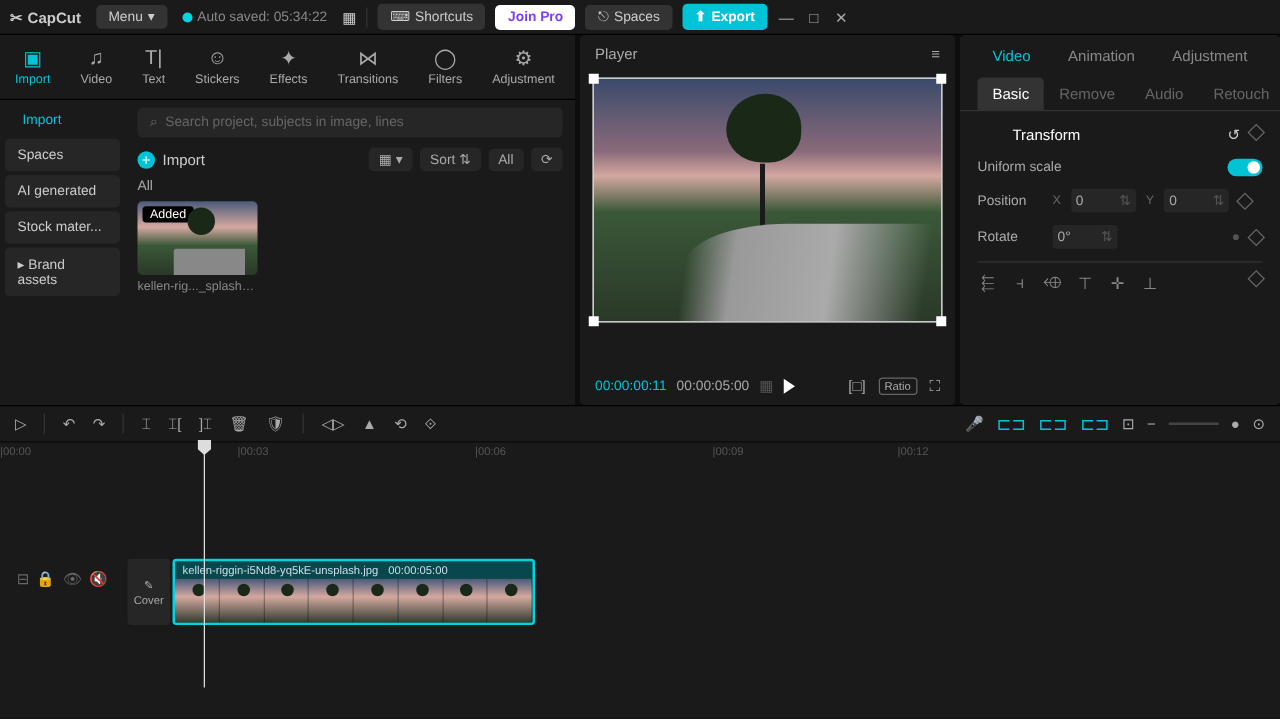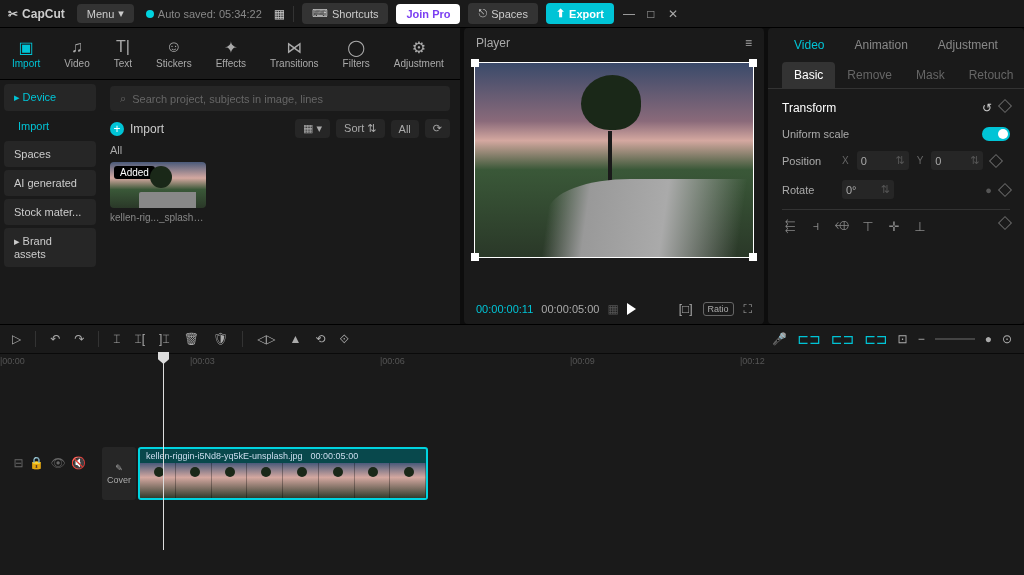--- a/index.html
+++ b/index.html
@@ -31,21 +31,21 @@
 
 .media-pane { flex: 1; padding: 6px 10px; }
 .search-bar { background: #262626; border-radius: 4px; padding: 6px 10px; display: flex; align-items: center; gap: 6px; color: #666; font-size: 11px; margin-bottom: 8px; }
 .import-row { display: flex; align-items: center; gap: 8px; margin-bottom: 6px; }
 .import-btn { display: flex; align-items: center; gap: 6px; font-size: 12px; }
 .import-plus { width: 14px; height: 14px; background: #00c4d6; border-radius: 50%; color: #fff; font-size: 12px; display: flex; align-items: center; justify-content: center; }
 .view-controls { margin-left: auto; display: flex; gap: 6px; align-items: center; }
 .vc-btn { background: #262626; padding: 3px 8px; border-radius: 4px; font-size: 11px; color: #aaa; }
 .all-label { font-size: 11px; color: #aaa; margin-bottom: 6px; }
 .thumb { width: 96px; }
-.thumb-img { width: 96px; height: 46px; background: linear-gradient(to bottom, #4a5a7a 0%, #d4a8a0 35%, #3a5838 60%, #2a3828 100%); border-radius: 4px; position: relative; overflow: hidden; }
+.thumb-img { width: 96px; height: 59px; background: linear-gradient(to bottom, #4a5a7a 0%, #d4a8a0 35%, #3a5838 60%, #2a3828 100%); border-radius: 4px; position: relative; overflow: hidden; }
 .thumb-img::after { content:''; position:absolute; left:42%; top:8%; width:22px; height:22px; background:#1a2818; border-radius:50%; }
 .thumb-img::before { content:''; position:absolute; bottom:0; left:30%; width:60%; height:35%; background:#888; border-radius:2px 0 0 0; }
 .badge-added { position: absolute; top: 4px; left: 4px; background: #000; color: #fff; font-size: 10px; padding: 1px 6px; border-radius: 3px; }
 .thumb-name { font-size: 10px; color: #888; margin-top: 4px; overflow: hidden; text-overflow: ellipsis; white-space: nowrap; }
 
 .player-col { width: 300px; background: #1a1a1a; margin-left: 4px; display: flex; flex-direction: column; border-radius: 4px; }
 .player-head { padding: 8px 12px; display: flex; justify-content: space-between; color: #aaa; }
 .player-canvas { flex: 1; padding: 4px 10px; }
 .canvas-img { width: 100%; height: 100%; background: linear-gradient(to bottom, #3a4a6a 0%, #8a6a7a 30%, #d4a8a0 40%, #3a5838 55%, #2a3828 100%); border: 1px solid #fff; position: relative; }
 .canvas-img::after { content:''; position:absolute; left:38%; top:6%; width:60px; height:55px; background:#1a2818; border-radius:55% 50% 45% 50%; }
@@ -61,21 +61,21 @@
 .ratio-btn { border: 1px solid #666; padding: 1px 4px; border-radius: 3px; font-size: 9px; }
 
 .props-col { width: 256px; background: #1a1a1a; margin-left: 4px; border-radius: 4px; }
 .props-tabs { display: flex; gap: 18px; padding: 10px 14px; font-size: 12px; }
 .props-tab { color: #888; margin-left: 12px; }
 .props-tab.active { color: #00c4d6; }
 .props-subtabs { display: flex; padding: 0 14px; gap: 0; border-bottom: 1px solid #333; }
 .props-sub { padding: 6px 12px; font-size: 12px; color: #666; }
 .props-sub.active { background: #333; color: #fff; border-radius: 4px 4px 0 0; }
 .props-body { padding: 12px 14px; }
-.prop-section-head { display: flex; justify-content: space-between; align-items: center; margin-bottom: 12px; }
+.prop-section-head { display: flex; justify-content: space-between; align-items: center; margin-bottom: 12px; margin-left: 28px; }
 .prop-row { display: flex; align-items: center; gap: 8px; margin-bottom: 10px; font-size: 11px; color: #aaa; }
 .prop-label { width: 52px; }
 .slider { flex: 1; height: 2px; background: #444; position: relative; }
 .slider-fill { position: absolute; left: 0; top: 0; height: 100%; width: 18%; background: #fff; }
 .slider-thumb { position: absolute; left: 18%; top: -4px; width: 10px; height: 10px; background: #fff; border-radius: 50%; }
 .val-box { background: #262626; padding: 3px 6px; border-radius: 3px; min-width: 42px; text-align: center; font-size: 11px; }
 .toggle { width: 28px; height: 14px; background: #00c4d6; border-radius: 7px; position: relative; margin-left: auto; }
 .toggle::after { content:''; position:absolute; right:2px; top:2px; width:10px; height:10px; background:#fff; border-radius:50%; }
 .num-input { background: #262626; padding: 3px 4px; border-radius: 3px; width: 52px; display: flex; align-items: center; justify-content: space-between; font-size: 11px; }
 .axis-lbl { color: #666; font-size: 10px; }
@@ -172,21 +172,20 @@
           <span class="icon">◯</span>
           <span>Filters</span>
         </div>
       <div class="tool-tab">
           <span class="icon">⚙</span>
           <span>Adjustment</span>
         </div>
     </div>
     <div class="left-body">
       <div class="sidebar">
-        <div class="side-item active">▸ <span>Device</span></div>
         <div class="side-sub">Import</div>
         <div class="side-item">Spaces</div>
         <div class="side-item">AI generated</div>
         <div class="side-item">Stock mater...</div>
         <div class="side-item">▸ <span>Brand assets</span></div>
       </div>
       <div class="media-pane">
         <div class="search-bar">
           <span>⌕</span>
           <span>Search project, subjects in image, lines</span>
@@ -244,21 +243,21 @@
 
   <div class="props-col">
     <div class="props-tabs">
       <span class="props-tab active">Video</span>
       <span class="props-tab">Animation</span>
       <span class="props-tab">Adjustment</span>
     </div>
     <div class="props-subtabs">
       <span class="props-sub active">Basic</span>
       <span class="props-sub">Remove</span>
-      <span class="props-sub">Mask</span>
+      <span class="props-sub">Audio</span>
       <span class="props-sub">Retouch</span>
     </div>
     <div class="props-body">
       <div class="prop-section-head">
         <span style="color:#fff;">Transform</span>
         <div style="display:flex;gap:8px;">
           <span>↺</span>
           <span class="diamond"></span>
         </div>
       </div>
@@ -331,21 +330,21 @@
       <span style="width:40px;height:2px;background:#444;"></span>
       <span>●</span>
       <span>⊙</span>
     </div>
   </div>
   <div class="tl-ruler">
     <span class="tl-tick" style="left:0px;">|00:00</span>
     <span class="tl-tick" style="left:190px;">|00:03</span>
     <span class="tl-tick" style="left:380px;">|00:06</span>
     <span class="tl-tick" style="left:570px;">|00:09</span>
-    <span class="tl-tick" style="left:740px;">|00:12</span>
+    <span class="tl-tick" style="left:718px;">|00:12</span>
   </div>
   <div class="tl-body">
     <div class="tl-left-controls">
       <span>⊟</span>
       <span>🔒</span>
       <span>👁</span>
       <span>🔇</span>
     </div>
     <div class="tl-tracks">
       <div class="playhead"></div>

